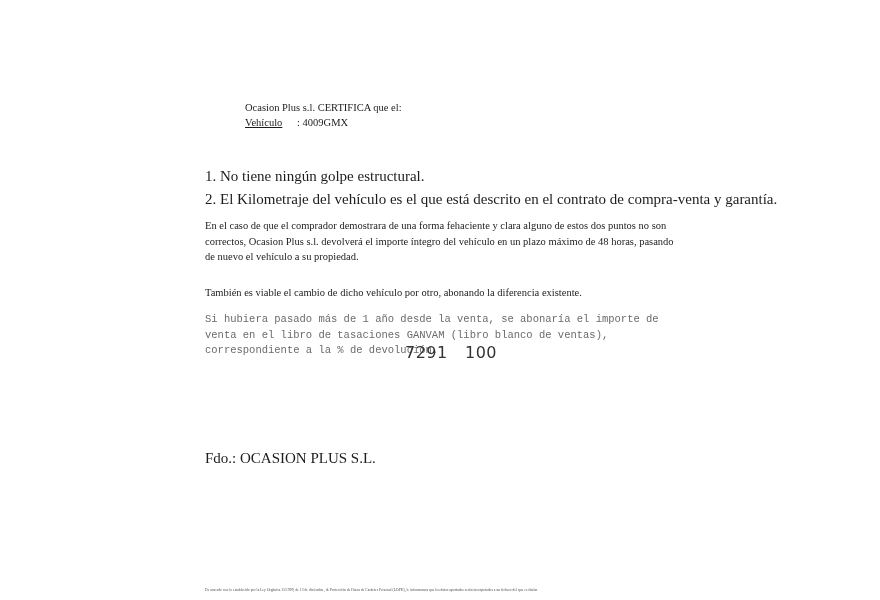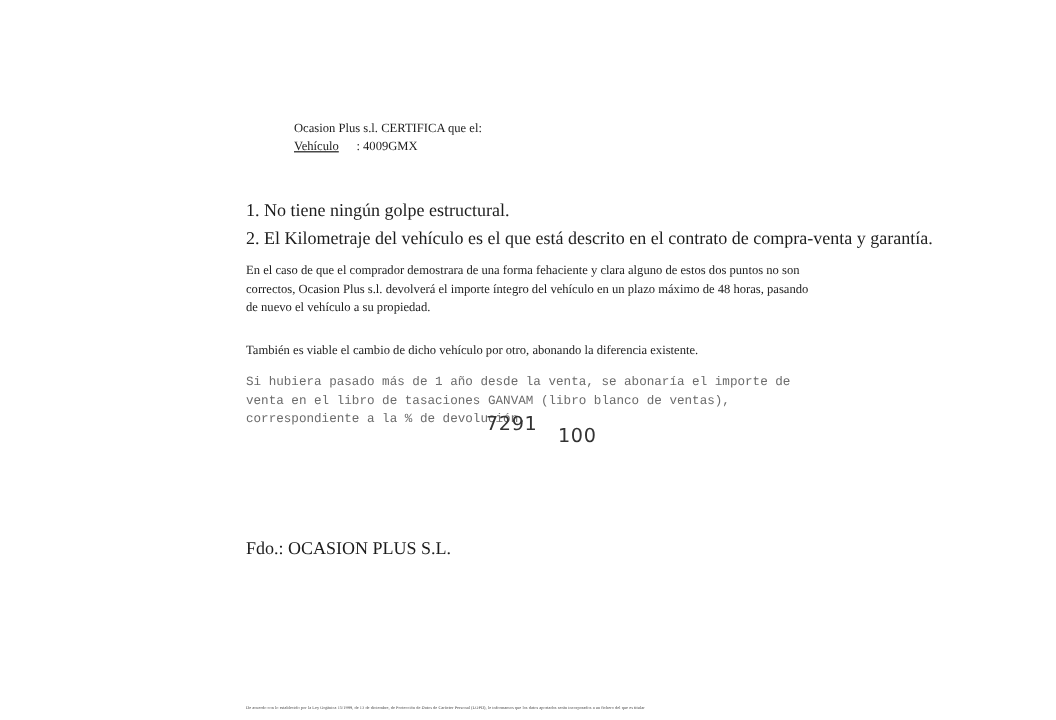--- a/index.html
+++ b/index.html
@@ -115,21 +115,21 @@
   }
 
   .handwritten {
     position: absolute;
     font-family: "DejaVu Sans", sans-serif;
     font-size: 16px;
     color: #333;
     letter-spacing: 0.5px;
   }
   .hw-km { left: 405px; top: 343px; }
-  .hw-pct { left: 465px; top: 343px; margin-top: 10px; }
+  .hw-pct { left: 465px; top: 343px; }
 
   .signature {
     position: absolute;
     left: 205px;
     top: 450px;
     font-size: 15px;
     color: #1c1c1c;
     white-space: nowrap;
   }
 

